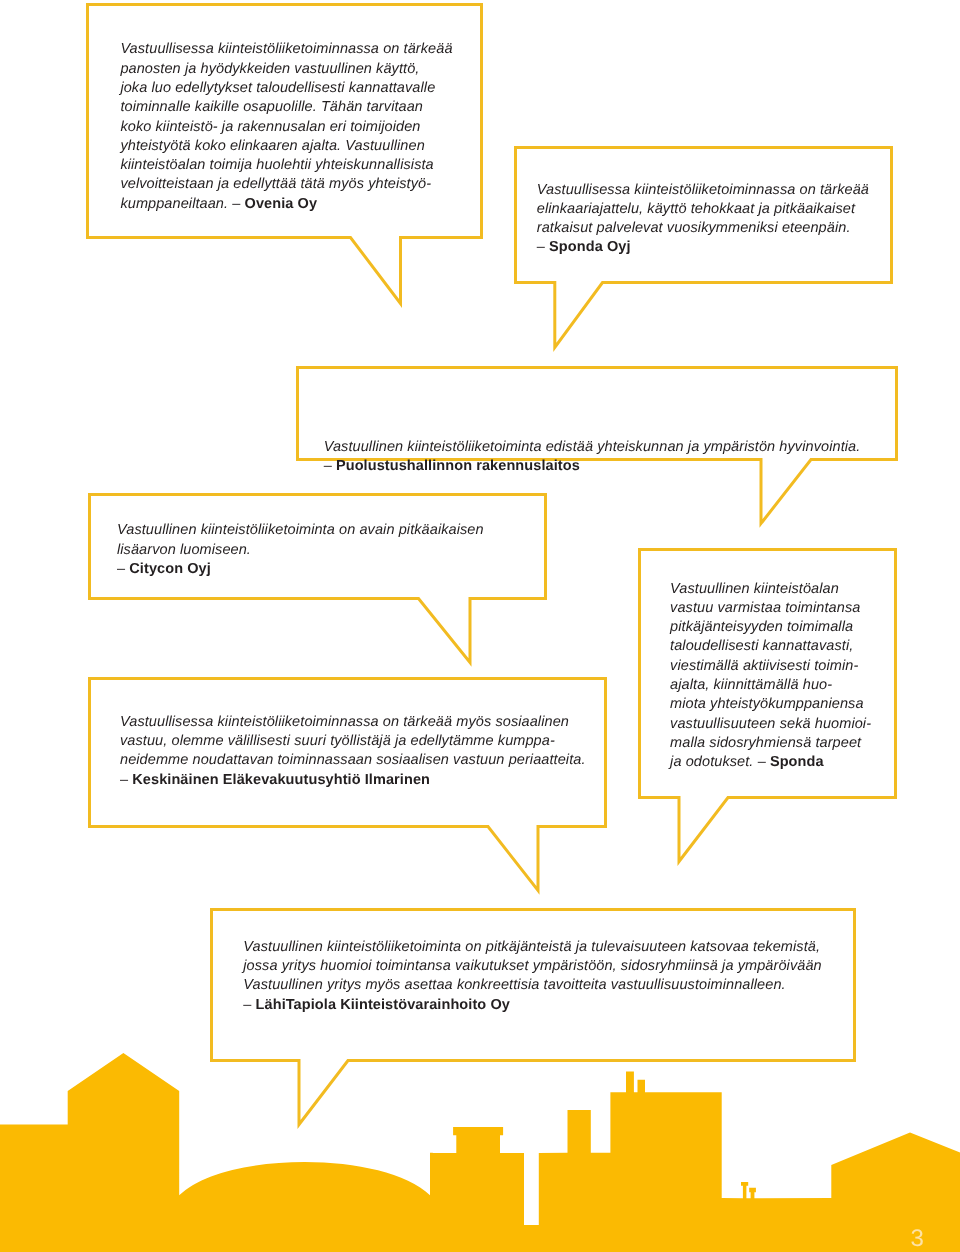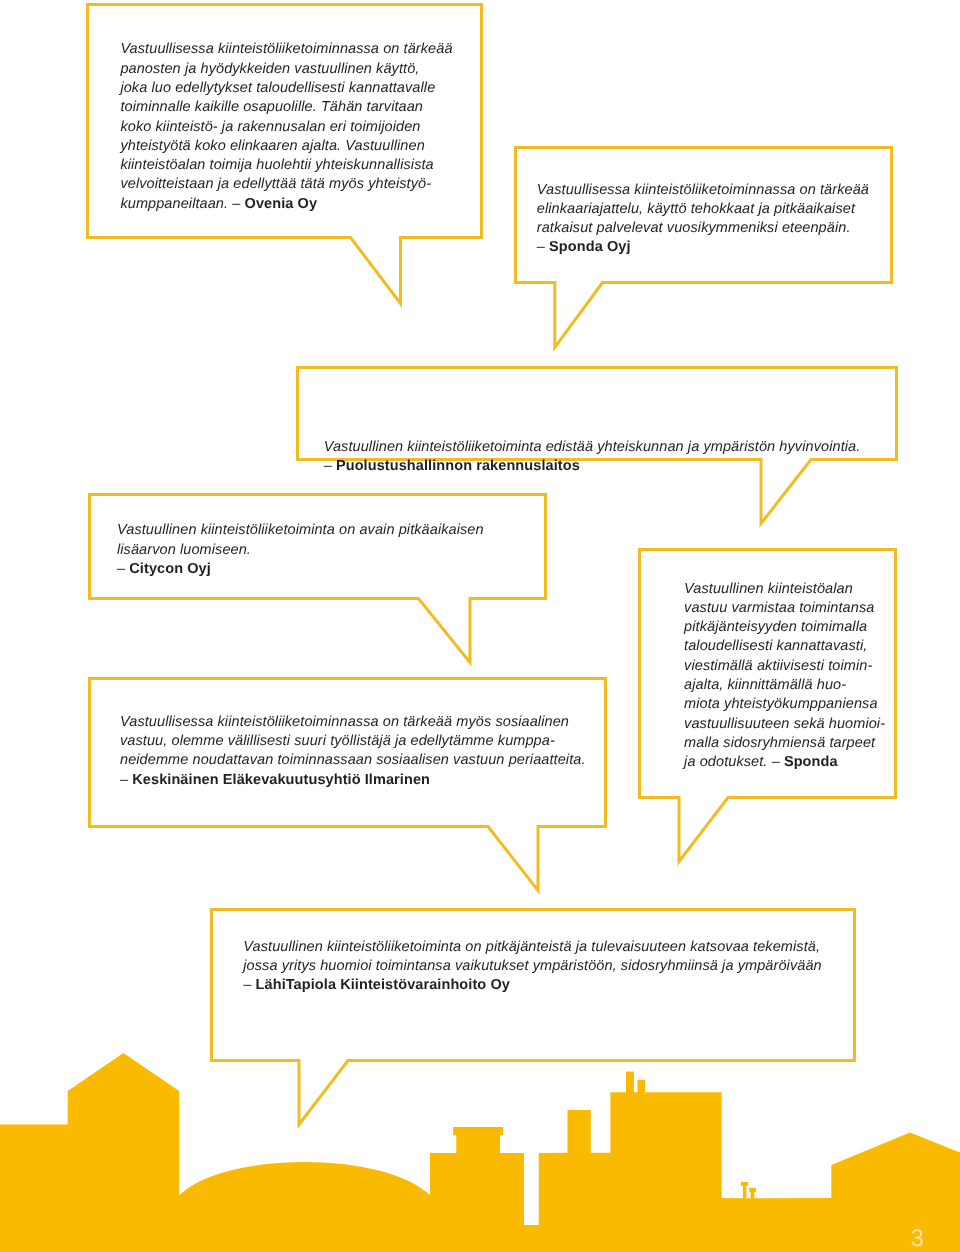--- a/index.html
+++ b/index.html
@@ -76,40 +76,41 @@
   </div>
   <div class="quote" style="left:323.7px;top:397.6px;margin-top:40px;">
     <span class="ln">Vastuullinen kiinteistöliiketoiminta edistää yhteiskunnan ja ympäristön hyvinvointia.</span>
     <span class="ln"><span class="dash">–</span> <span class="attr">Puolustushallinnon rakennuslaitos</span></span>
   </div>
   <div class="quote" style="left:117px;top:521.3px;">
     <span class="ln">Vastuullinen kiinteistöliiketoiminta on avain pitkäaikaisen</span>
     <span class="ln">lisäarvon luomiseen.</span>
     <span class="ln"><span class="dash">–</span> <span class="attr">Citycon Oyj</span></span>
   </div>
-  <div class="quote" style="left:670.1px;top:579.5px;margin-left:14px;">
+  <div class="quote" style="left:670.1px;top:579.5px;">
     <span class="ln">Vastuullinen kiinteistöalan</span>
     <span class="ln">vastuu varmistaa toimintansa</span>
     <span class="ln">pitkäjänteisyyden toimimalla</span>
     <span class="ln">taloudellisesti kannattavasti,</span>
     <span class="ln">viestimällä aktiivisesti toimin-</span>
     <span class="ln">ajalta, kiinnittämällä huo-</span>
     <span class="ln">miota yhteistyökumppaniensa</span>
     <span class="ln">vastuullisuuteen sekä huomioi-</span>
     <span class="ln">malla sidosryhmiensä tarpeet</span>
     <span class="ln"><span>ja odotukset.</span> <span class="dash">–</span> <span class="attr">Sponda</span></span>
   </div>
   <div class="quote" style="left:120px;top:712.8px;">
     <span class="ln">Vastuullisessa kiinteistöliiketoiminnassa on tärkeää myös sosiaalinen</span>
     <span class="ln">vastuu, olemme välillisesti suuri työllistäjä ja edellytämme kumppa-</span>
     <span class="ln">neidemme noudattavan toiminnassaan sosiaalisen vastuun periaatteita.</span>
     <span class="ln"><span class="dash">–</span> <span class="attr">Keskinäinen Eläkevakuutusyhtiö Ilmarinen</span></span>
   </div>
   <div class="quote" style="left:243.3px;top:937.8px;">
     <span class="ln">Vastuullinen kiinteistöliiketoiminta on pitkäjänteistä ja tulevaisuuteen katsovaa tekemistä,</span>
     <span class="ln">jossa yritys huomioi toimintansa vaikutukset ympäristöön, sidosryhmiinsä ja ympäröivään</span>
+    <span class="ln">Vastuullinen yritys myös asettaa konkreettisia tavoitteita vastuullisuustoiminnalleen.</span>
     <span class="ln"><span class="dash">–</span> <span class="attr">LähiTapiola Kiinteistövarainhoito Oy</span></span>
   </div>
   <svg class="skyline" width="960" height="1252" viewBox="0 0 960 1252">
       <path d="M 0 1124.5 L 67.7 1124.5 L 67.7 1091 L 123.4 1053 L 179.2 1091 L 179.2 1195.3 C 224.8 1150.8 384.6 1150.8 430 1195.3 L 430 1152.8 L 432.8 1152.8 L 432.8 1153.1 L 456.3 1153.1 L 456.3 1135.3 L 453.1 1135.3 L 453.1 1126.9 L 503.1 1126.9 L 503.1 1135.3 L 500 1135.3 L 500 1153.1 L 524 1153.1 L 524 1225 L 538.8 1225 L 538.8 1153.1 L 567.5 1152.8 L 567.5 1110 L 590.8 1110 L 590.8 1152.8 L 610.4 1152.8 L 610.4 1092.3 L 626 1092.3 L 626 1071.5 L 633.9 1071.5 L 633.9 1092.3 L 637.5 1092.3 L 637.5 1079.8 L 645 1079.8 L 645 1092.3 L 721.7 1092.3 L 721.7 1198.1 L 742.9 1198.2 L 742.9 1185.8 L 741 1185.8 L 741 1181.9 L 748.2 1181.9 L 748.2 1185.8 L 746.4 1185.8 L 746.4 1198.2 L 750.6 1198.2 L 750.6 1192.3 L 749.2 1192.3 L 749.2 1187.8 L 755.9 1187.8 L 755.9 1192.3 L 754.4 1192.3 L 754.4 1198.2 L 831.3 1198.1 L 831.3 1165 L 910 1132.5 L 960 1152.5 L 960 1252 L 0 1252 Z" fill="#fbba02"></path>
     </svg>
   <div class="pgnum">3</div>
 </div>
 
 </body></html>

